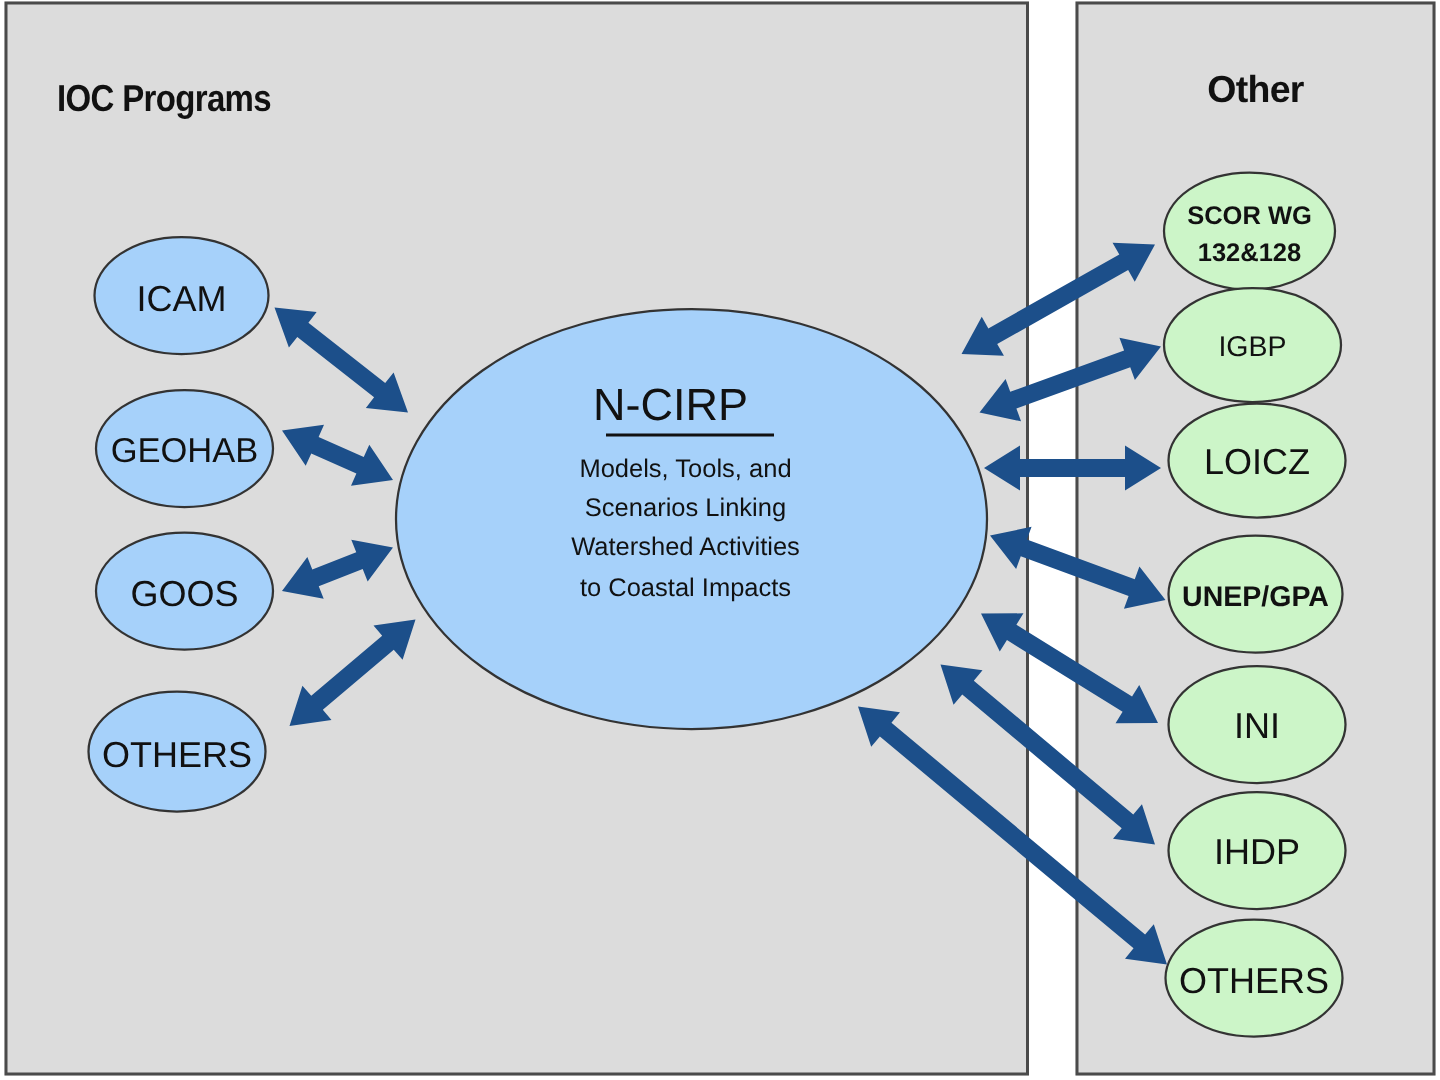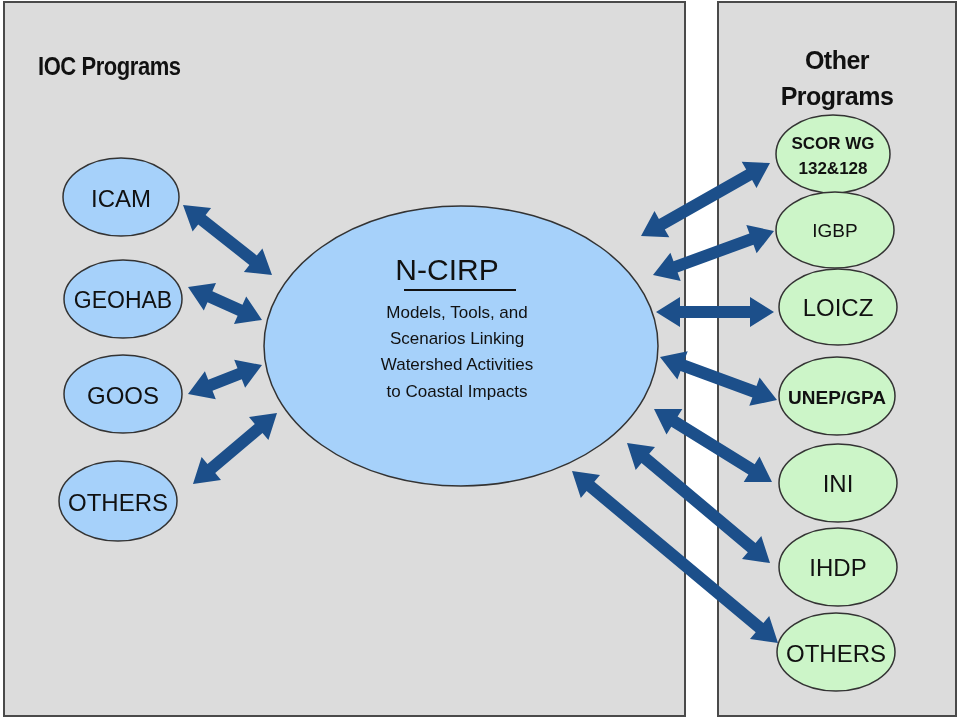--- a/index.html
+++ b/index.html
@@ -29,21 +29,20 @@
   </style>
 </head>
 <body>
 
 <div id="left-panel" class="panel" style="background: rgb(220, 220, 220);"></div>
 <div id="right-panel" class="panel" style="background: rgb(220, 220, 220);"></div>
 
 <div id="left-title" class="panel-title">IOC Programs</div>
 <div id="right-title" class="panel-title">
   <div>Other</div>
-  <div>Programs</div>
 </div>
 
 <svg id="diagram" width="960" height="720" viewBox="0 0 960 720">
   <g id="arrows">
       <polygon points="183.0,205.0 192.6,231.6 198.2,224.6 249.4,264.9 243.9,272.0 272.0,275.0 262.4,248.4 256.8,255.4 205.6,215.1 211.1,208.0" fill="#1c4f8a"></polygon>
       <polygon points="188.0,287.0 203.8,310.5 207.5,302.3 237.6,315.7 234.0,323.9 262.0,320.0 246.2,296.5 242.5,304.7 212.4,291.3 216.0,283.1" fill="#1c4f8a"></polygon>
       <polygon points="188.0,394.0 215.8,399.2 212.5,390.8 241.8,379.3 245.1,387.7 262.0,365.0 234.2,359.8 237.5,368.2 208.2,379.7 204.9,371.3" fill="#1c4f8a"></polygon>
       <polygon points="193.0,484.0 221.0,480.0 215.2,473.1 262.5,433.1 268.4,439.9 277.0,413.0 249.0,417.0 254.8,423.9 207.5,463.9 201.6,457.1" fill="#1c4f8a"></polygon>
       <polygon points="641.0,236.0 669.3,237.2 664.8,229.4 752.1,180.0 756.5,187.9 770.0,163.0 741.7,161.8 746.2,169.6 658.9,219.0 654.5,211.1" fill="#1c4f8a"></polygon>
       <polygon points="653.0,275.0 680.7,280.9 677.6,272.4 753.5,244.8 756.6,253.3 774.0,231.0 746.3,225.1 749.4,233.6 673.5,261.2 670.4,252.7" fill="#1c4f8a"></polygon>

